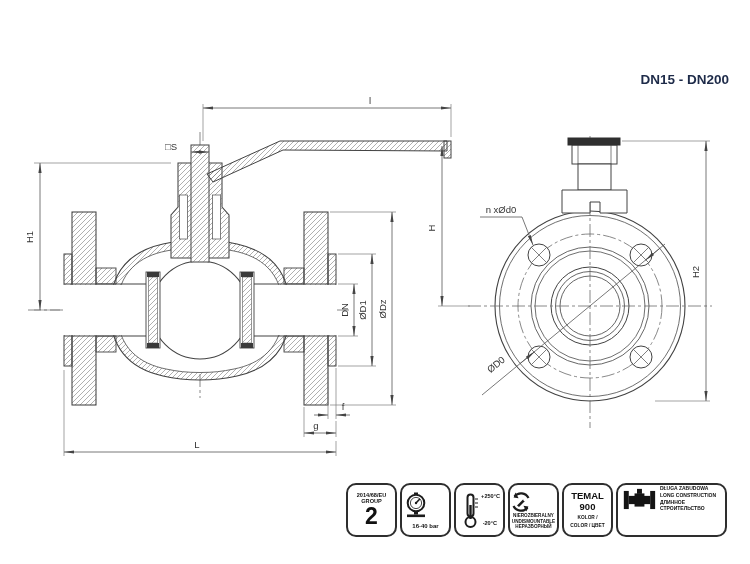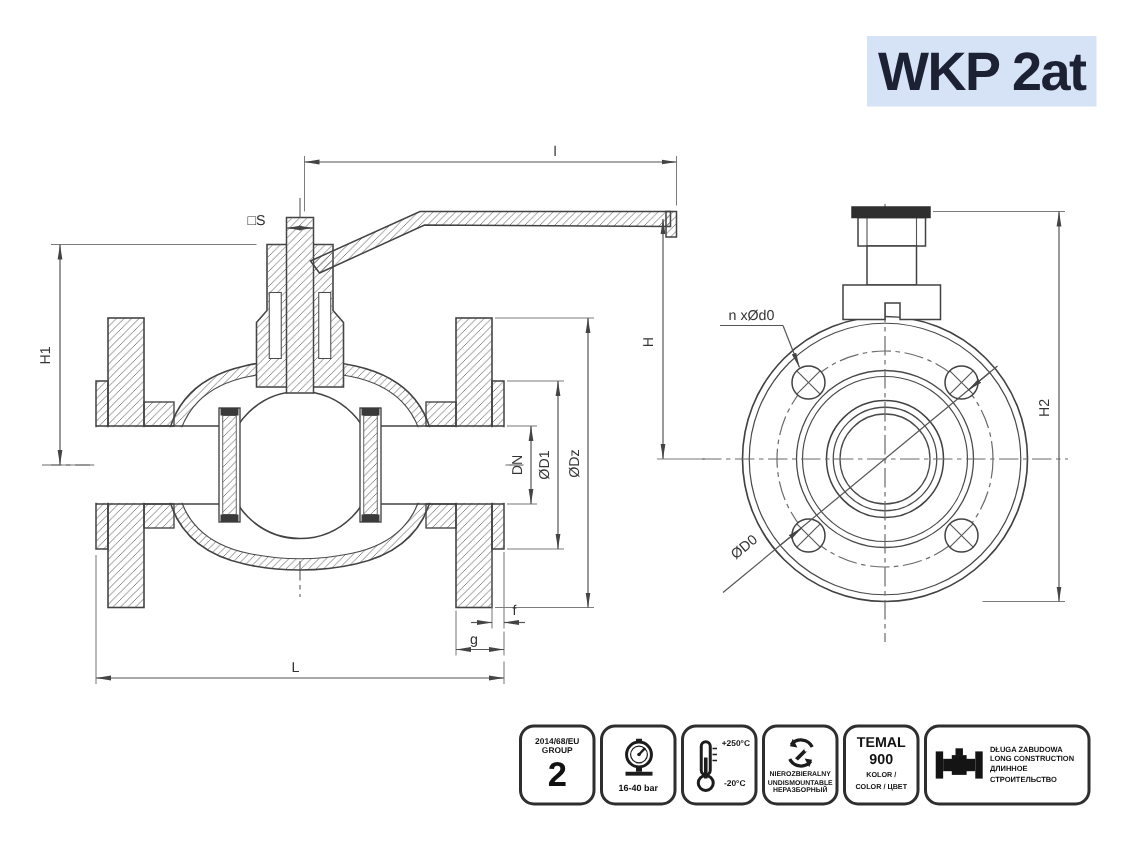--- a/index.html
+++ b/index.html
@@ -18,41 +18,39 @@
   .dim{font-size:9.5px;fill:#333;}
   .ol{stroke:#424242;stroke-width:1.05;fill:none;}
   .thin{stroke:#555;stroke-width:0.75;fill:none;}
   .cl{stroke:#6a6a6a;stroke-width:0.8;stroke-dasharray:13 3 3 3;fill:none;}
   .dl{stroke:#555;stroke-width:0.8;fill:none;}
   .xl{stroke:#7c7c7c;stroke-width:0.7;fill:none;}
 
   
   .badges{position:absolute;left:346px;top:483px;display:flex;gap:3px;height:54px;}
   .badge{box-sizing:border-box;width:51px;height:54px;border:2.2px solid #2e2e2e;border-radius:10px;
-         background:#fff;display:flex;flex-direction:column;align-items:center;justify-content:center;
+         background:#fff;display:flex;flex-direction:column;justify-content:center;
          color:#111;font-weight:bold;text-align:center;position:relative;}
   .badge .t1{font-size:5.6px;line-height:1.15;}
   .badge .big{font-size:23px;line-height:1;margin-top:1px;}
   .badge .bar-label{font-size:6px;margin-top:1px;}
   .badge .tiny{font-size:4.6px;line-height:1.3;}
   .badge .temal{font-size:9.5px;line-height:1.15;}
   .badge .kolor{font-size:4.8px;line-height:1.3;margin-top:2px;}
   .badge.wide{width:111px;flex-direction:row;justify-content:flex-start;padding-left:5px;}
   .badge.wide .txt{margin-left:4px;text-align:left;font-size:5px;line-height:1.35;}
   .tmax{position:absolute;right:3px;top:8px;font-size:5.6px;}
   .tmin{position:absolute;right:6px;bottom:9px;font-size:5.6px;}
 </style>
 </head>
 <body>
 
 <div id="page">
 
-  <div class="title-box">
-    <span class="model">WKP 2at</span>
-  </div>
+  <div class="dn-range">DN15 - DN200</div>
 
   <svg width="750" height="564" viewBox="0 0 750 564" style="position:absolute;left:0;top:0;">
     <defs>
       <pattern id="hatch" width="5" height="5" patternUnits="userSpaceOnUse">
         <path d="M0,5 L5,0" stroke="#6e6e6e" stroke-width="0.55"></path>
       </pattern>
       <marker id="ae" markerWidth="11" markerHeight="7" refX="10" refY="3.5" orient="auto-start-reverse" markerUnits="userSpaceOnUse">
         <path d="M0,1.9 L10,3.5 L0,5.1 Z" fill="#444"></path>
       </marker>
     </defs>

